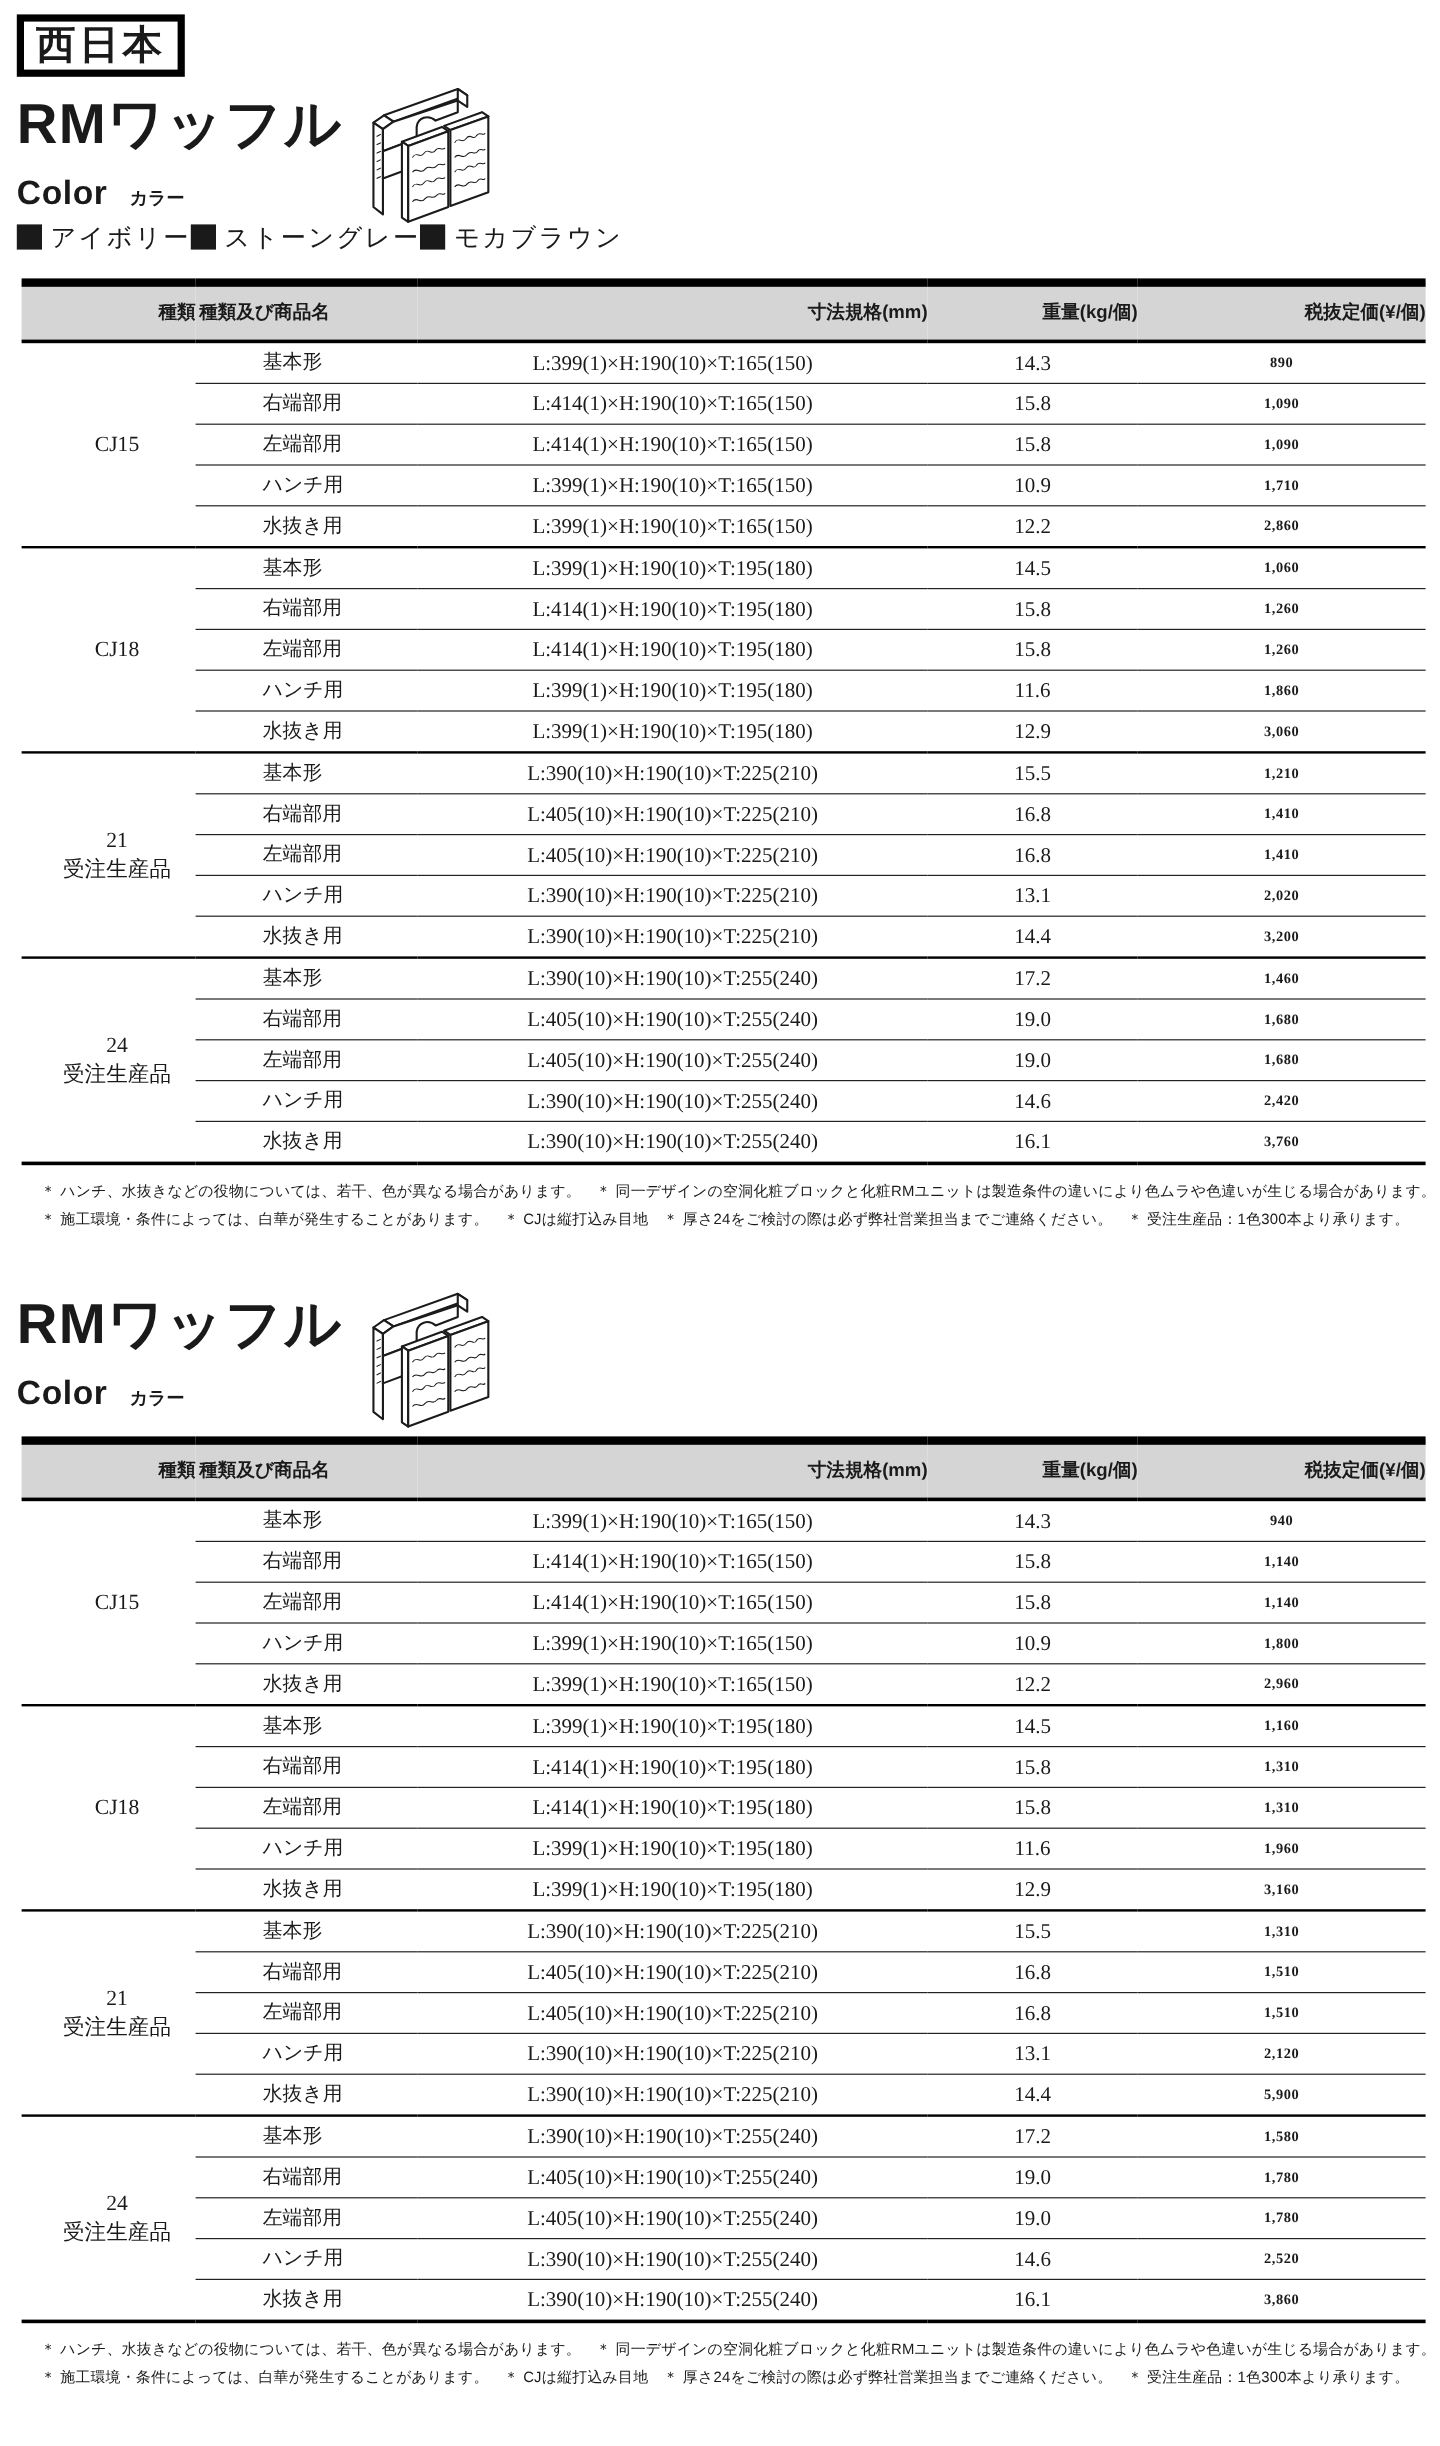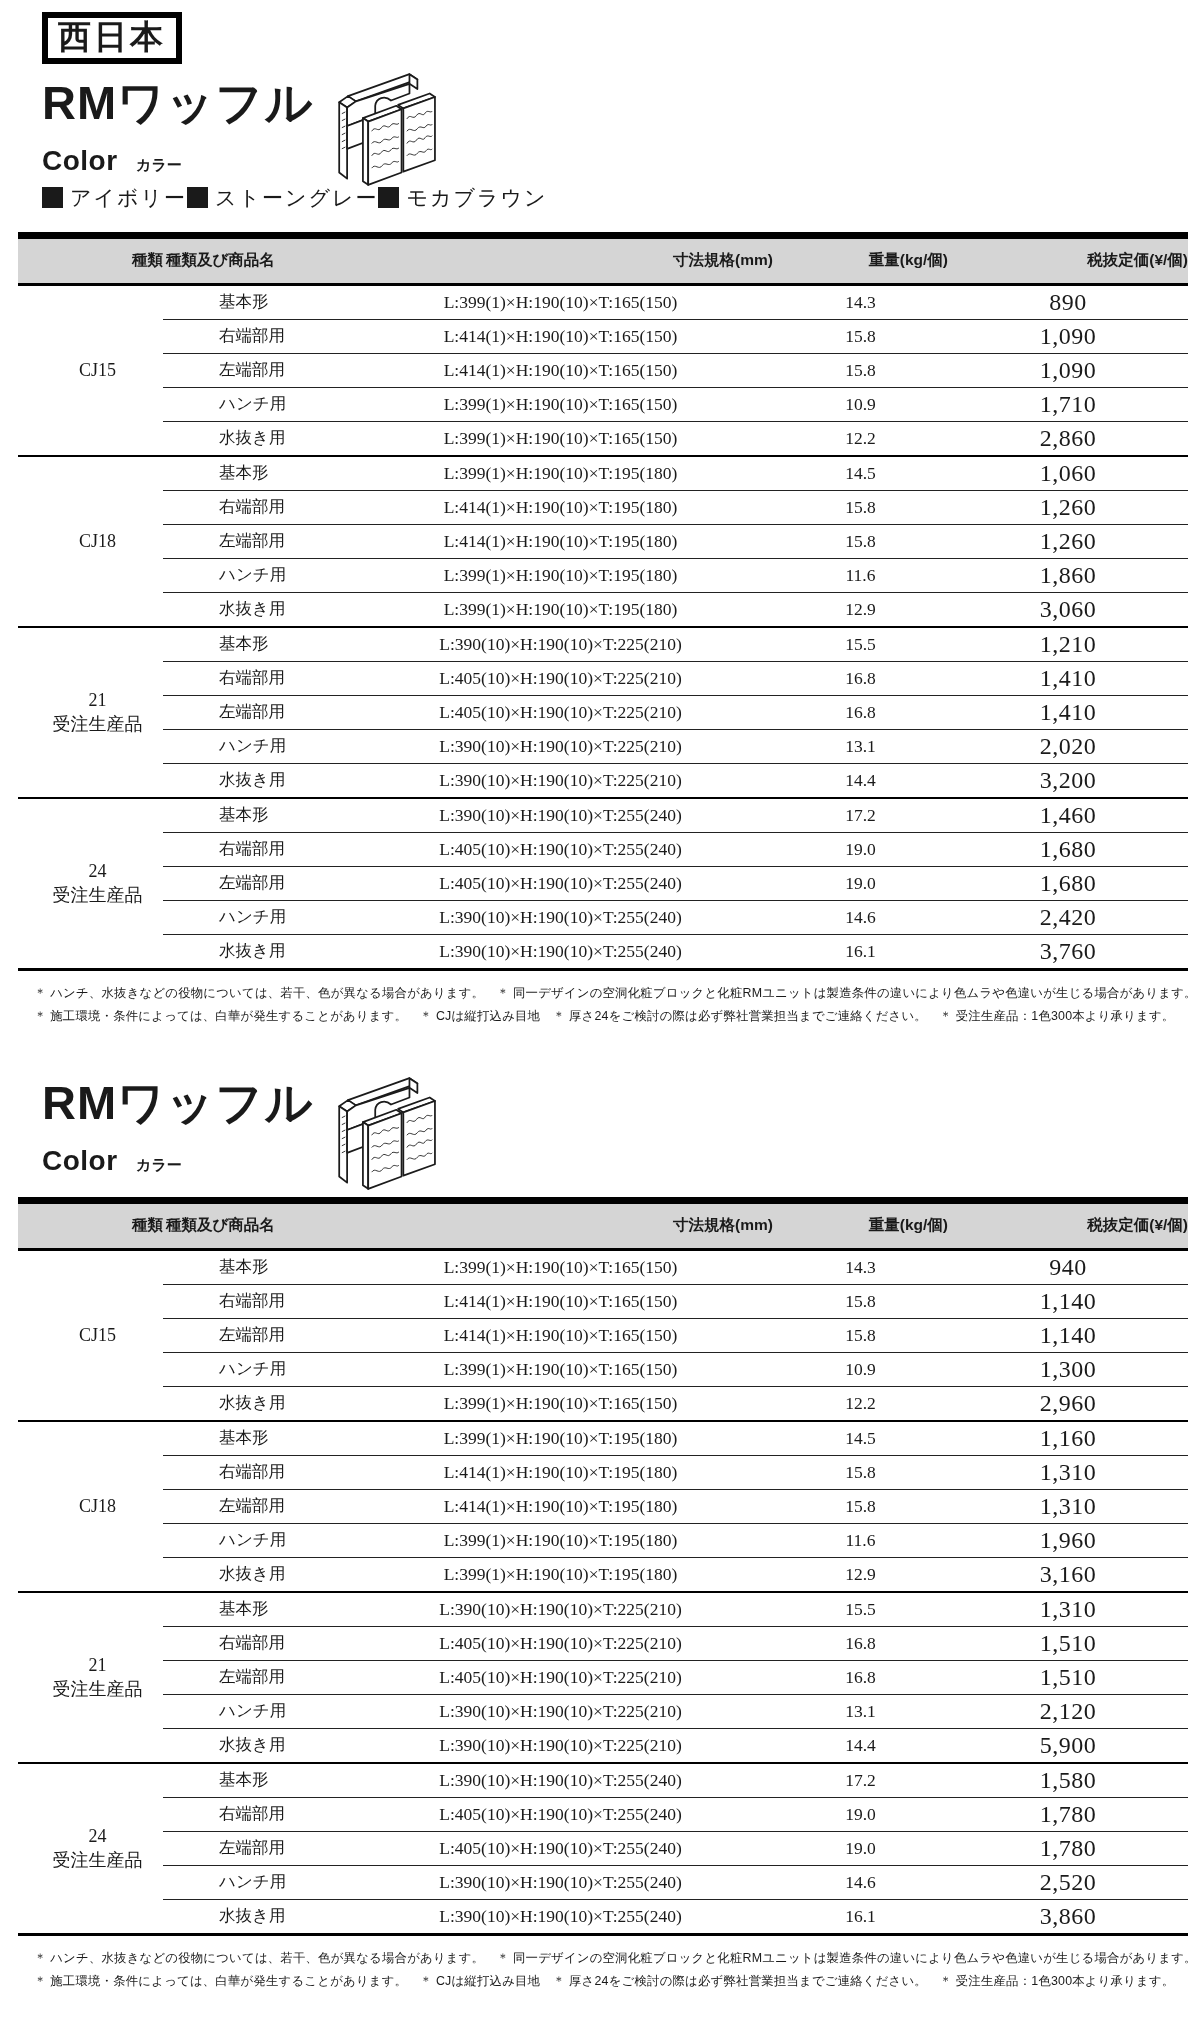--- a/index.html
+++ b/index.html
@@ -9,21 +9,21 @@
     color: #1a1a1a;
     font-family: "Liberation Sans", "DejaVu Sans", sans-serif;
   }
   .page {
     width: 1200px;
     box-sizing: border-box;
     padding: 12px 14px 18px 14px;
     background: #fff;
   }
   
-  .section-head { position: relative; margin-left: 28px; }
+  .section-head { position: relative; }
   .badge {
     display: inline-block;
     border: 6px solid #000;
     padding: 1px 10px 3px 10px;
     font-size: 33px;
     font-weight: bold;
     letter-spacing: 3px;
     line-height: 1.1;
   }
   .title {
@@ -96,22 +96,22 @@
   }
   td.col-name { text-align: left; padding-left: 56px; font-size: 16.5px; }
   td.col-size, td.col-weight {
     text-align: center;
     font-family: "Liberation Serif", "DejaVu Serif", serif;
     font-size: 17.5px;
   }
   td.col-price {
     text-align: center;
     font-family: "Liberation Serif", "DejaVu Serif", serif;
-    font-size: 24px;
-    font-weight: normal;
+    font-size: 12px;
+    font-weight: bold;
     letter-spacing: 0.5px;
   }
   td.col-name, td.col-size, td.col-weight, td.col-price {
     border-bottom: 1.5px solid #222;
   }
   td.group-end { border-bottom: 2.5px solid #000; }
 
   
   .notes { margin: 11px 0 0 20px; width: 1170px; }
   .notes div {
@@ -401,21 +401,21 @@
           <tr>
             <td class="col-name">左端部用</td>
             <td class="col-size">L:414(1)×H:190(10)×T:165(150)</td>
             <td class="col-weight">15.8</td>
             <td class="col-price">1,140</td>
           </tr>
           <tr>
             <td class="col-name">ハンチ用</td>
             <td class="col-size">L:399(1)×H:190(10)×T:165(150)</td>
             <td class="col-weight">10.9</td>
-            <td class="col-price">1,300</td>
+            <td class="col-price">1,800</td>
           </tr>
           <tr>
             <td class="col-name group-end">水抜き用</td>
             <td class="col-size group-end">L:399(1)×H:190(10)×T:165(150)</td>
             <td class="col-weight group-end">12.2</td>
             <td class="col-price group-end">2,960</td>
           </tr>
           <tr>
             <td class="col-type" rowspan="5">
               <div>CJ18</div>

